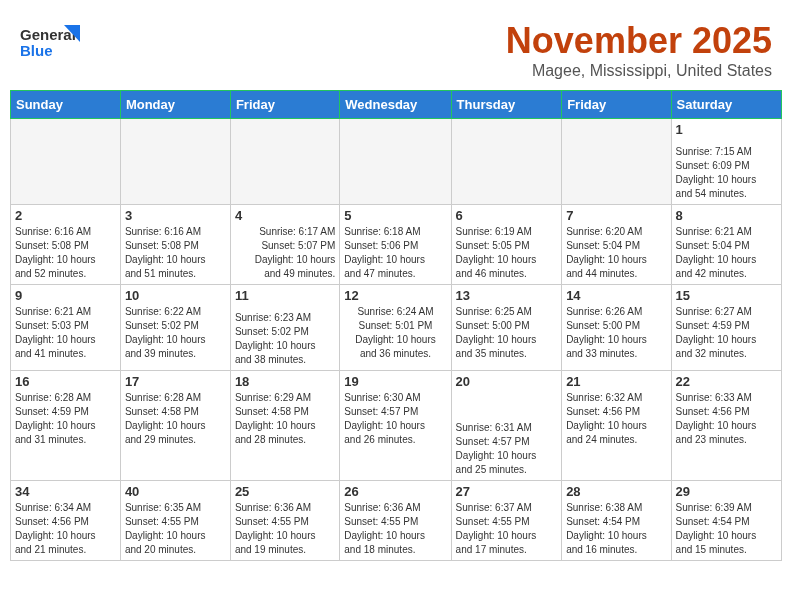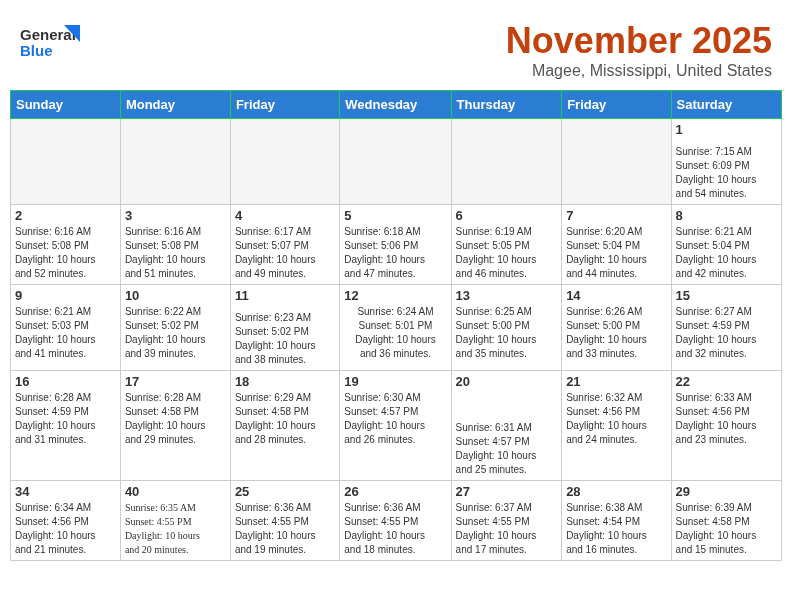--- a/index.html
+++ b/index.html
@@ -139,21 +139,21 @@
         </td>
         <td>
           <span class="day-num">3</span>
           <div class="day-info" style="white-space: pre-line;">Sunrise: 6:16 AM
 Sunset: 5:08 PM
 Daylight: 10 hours
 and 51 minutes.</div>
         </td>
         <td>
           <span class="day-num">4</span>
-          <div class="day-info" style="white-space: pre-line;">Sunrise: 6:17 AM
+          <div class="day-info" style="white-space: pre-line; text-align: right;">Sunrise: 6:17 AM
 Sunset: 5:07 PM
 Daylight: 10 hours
 and 49 minutes.</div>
         </td>
         <td>
           <span class="day-num">5</span>
           <div class="day-info" style="white-space: pre-line;">Sunrise: 6:18 AM
 Sunset: 5:06 PM
 Daylight: 10 hours
 and 47 minutes.</div>
@@ -285,21 +285,21 @@
       <tr>
         <td>
           <span class="day-num">34</span>
           <div class="day-info" style="white-space: pre-line;">Sunrise: 6:34 AM
 Sunset: 4:56 PM
 Daylight: 10 hours
 and 21 minutes.</div>
         </td>
         <td>
           <span class="day-num">40</span>
-          <div class="day-info" style="white-space: pre-line; font-family: Liberation Serif, serif;">Sunrise: 6:35 AM
+          <div class="day-info" style="white-space: pre-line;">Sunrise: 6:35 AM
 Sunset: 4:55 PM
 Daylight: 10 hours
 and 20 minutes.</div>
         </td>
         <td>
           <span class="day-num">25</span>
           <div class="day-info" style="white-space: pre-line;">Sunrise: 6:36 AM
 Sunset: 4:55 PM
 Daylight: 10 hours
 and 19 minutes.</div>
@@ -321,19 +321,19 @@
         <td>
           <span class="day-num">28</span>
           <div class="day-info" style="white-space: pre-line;">Sunrise: 6:38 AM
 Sunset: 4:54 PM
 Daylight: 10 hours
 and 16 minutes.</div>
         </td>
         <td>
           <span class="day-num">29</span>
           <div class="day-info" style="white-space: pre-line;">Sunrise: 6:39 AM
-Sunset: 4:58 PM
+Sunset: 4:54 PM
 Daylight: 10 hours
 and 15 minutes.</div>
         </td>
       </tr>
     </tbody>
 </table>
 
 </body></html>

